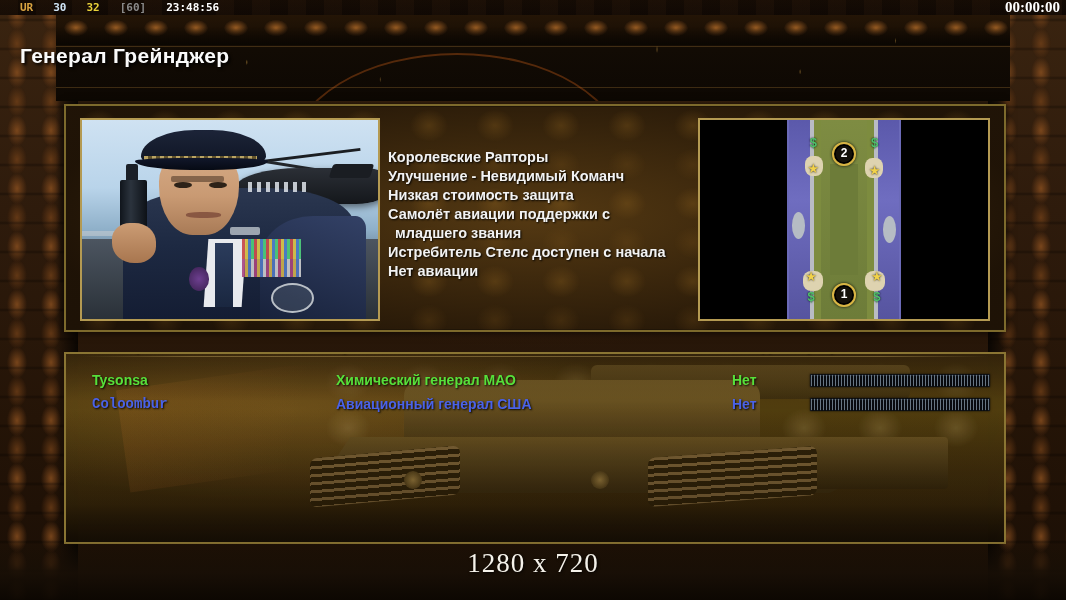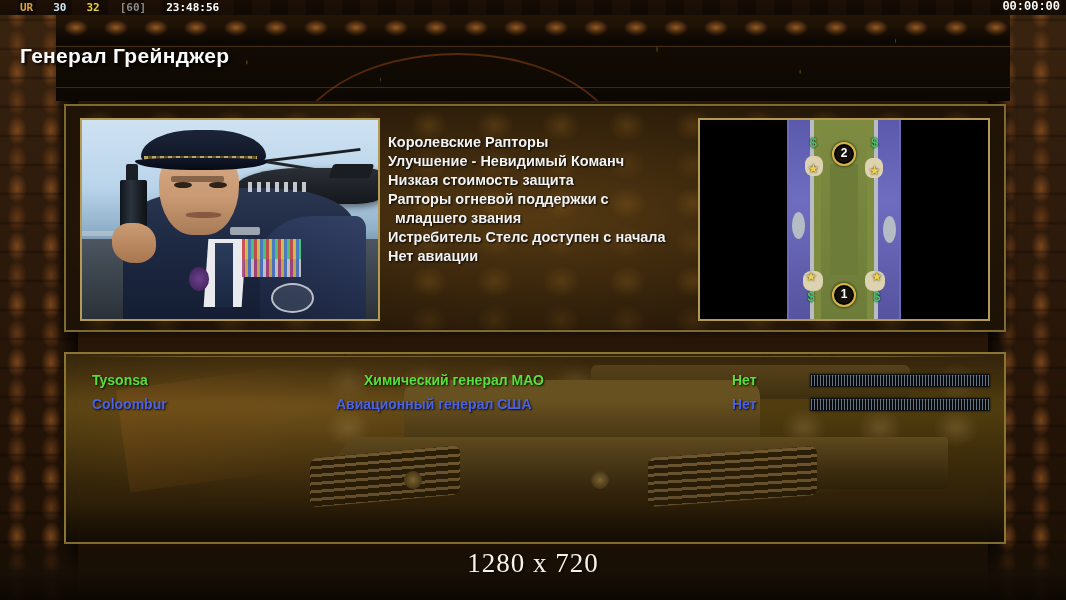--- a/index.html
+++ b/index.html
@@ -47,22 +47,22 @@
     font-size:11px;font-weight:bold;white-space:nowrap;
   }
   #topbar .sysL span{margin-right:4px;margin-left:16px;}
   .c-ur{color:#d9a441;}
   .c-n1{color:#cfe4f5;}
   .c-n2{color:#e8d13a;}
   .c-bk{color:#8a8a8a;}
   .c-tm{color:#ffffff;}
   #topbar .sysR{
     position:absolute;right:6px;top:0;height:15px;line-height:15px;
-    font-family:Liberation Mono, monospace;
-    font-size:12px;font-weight:bold;color:#ffffff;
+    font-family:Liberation Serif, serif;
+    font-size:15px;font-weight:bold;color:#ffffff;
   }
   .topTexture{position:absolute;left:0;right:0;top:0;height:15px;
     background:repeating-linear-gradient(90deg,rgba(60,34,14,.5) 0 18px,rgba(30,16,6,.5) 18px 36px);
     opacity:.5;}
 
   
   #headerband{
     position:absolute;left:56px;right:56px;top:15px;height:86px;
     background:linear-gradient(180deg,#241506 0%,#120b04 40%,#0d0803 100%);
     overflow:hidden;z-index:10;
@@ -165,21 +165,21 @@
   .p-stars{position:absolute;left:56%;top:31%;width:20%;height:5%;
     background:repeating-linear-gradient(90deg,#dfe4ea 0 4px,rgba(0,0,0,0) 4px 9px);opacity:.85;}
   .p-medal{position:absolute;left:36%;top:74%;width:7%;height:12%;
     background:radial-gradient(circle,#6d3f8f,#3a2050);border-radius:50%;}
   .p-badge{position:absolute;left:64%;top:82%;width:13%;height:13%;
     border:2px solid #b9bfc6;border-radius:50%;background:rgba(120,130,140,.25);}
   .p-wing{position:absolute;left:50%;top:54%;width:10%;height:4%;background:#bcc3ca;border-radius:2px;opacity:.8;}
 
   
   #abilities{
-    position:absolute;left:322px;top:27px;width:330px;z-index:6;
+    position:absolute;left:322px;top:42px;width:330px;z-index:6;
   }
   #abilities .ab{
     font-size:14.5px;font-weight:bold;color:#f2f2f2;line-height:19px;
     text-shadow:1px 1px 2px rgba(0,0,0,.95);white-space:nowrap;
   }
   #abilities .ab.indent{padding-left:7px;}
 
   
   #minimap{
     position:absolute;right:14px;top:12px;width:288px;height:199px;
@@ -354,21 +354,21 @@
       <div class="p-brim"></div>
       <div class="p-antenna"></div>
       <div class="p-radio"></div>
       <div class="p-hand"></div>
     </div>
 
     <div id="abilities">
         <div class="ab">Королевские Рапторы</div>
         <div class="ab">Улучшение - Невидимый Команч</div>
         <div class="ab">Низкая стоимость защита</div>
-        <div class="ab">Рапторы огневой поддержки с</div>
+        <div class="ab">Самолёт авиации поддержки с</div>
         <div class="ab indent">младшего звания</div>
         <div class="ab">Истребитель Стелс доступен с начала</div>
         <div class="ab">Нет авиации</div>
       </div>
 
     <div id="minimap">
       <div class="mm-stage">
         <div class="mm-water-l"></div>
         <div class="mm-water-r"></div>
         <div class="mm-corridor"></div>
@@ -413,26 +413,26 @@
 
     <div id="ptable">
       <div class="hdrline"></div>
       <div class="hdr col-name">Имя игрока</div>
       <div class="hdr col-army">Армия</div>
       <div class="hdr col-team">Команда</div>
       <div class="hdr col-prog">Прогресс</div>
       <div id="rowhost">
           <div class="prow" style="top: 14px;">
             <div class="cell c-name" style="color: rgb(87, 224, 58);">Tysonsa</div>
-            <div class="cell c-army" style="color: rgb(87, 224, 58); margin-left: 28px;">Химический генерал МАО</div>
+            <div class="cell c-army" style="color: rgb(87, 224, 58);">Химический генерал МАО</div>
             <div class="cell c-team" style="color: rgb(87, 224, 58);">Нет</div>
             <div class="bar" style="width: 178px;"></div>
           </div>
           <div class="prow" style="top: 38px;">
-            <div class="cell c-name" style="color: rgb(74, 98, 232);">Coloombur</div>
+            <div class="cell c-name" style="color: rgb(74, 98, 232); font-family: Liberation Mono, monospace;">Coloombur</div>
             <div class="cell c-army" style="color: rgb(74, 98, 232);">Авиационный генерал США</div>
             <div class="cell c-team" style="color: rgb(74, 98, 232);">Нет</div>
             <div class="bar" style="width: 178px;"></div>
           </div>
         </div>
     </div>
   </div>
 
   <div id="bottomfade"></div>
   <div id="rescap">1280 x 720</div>

